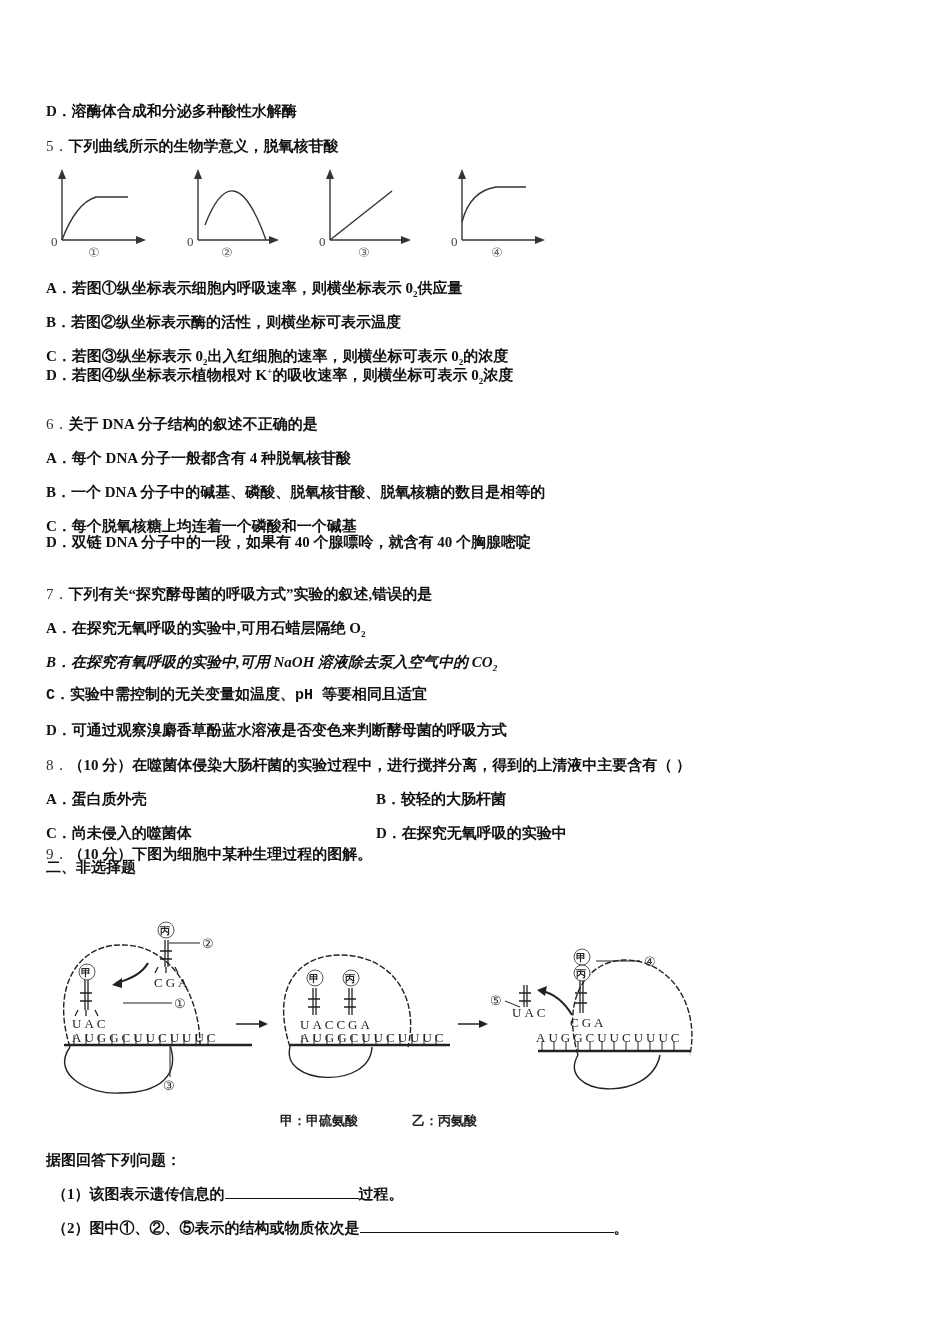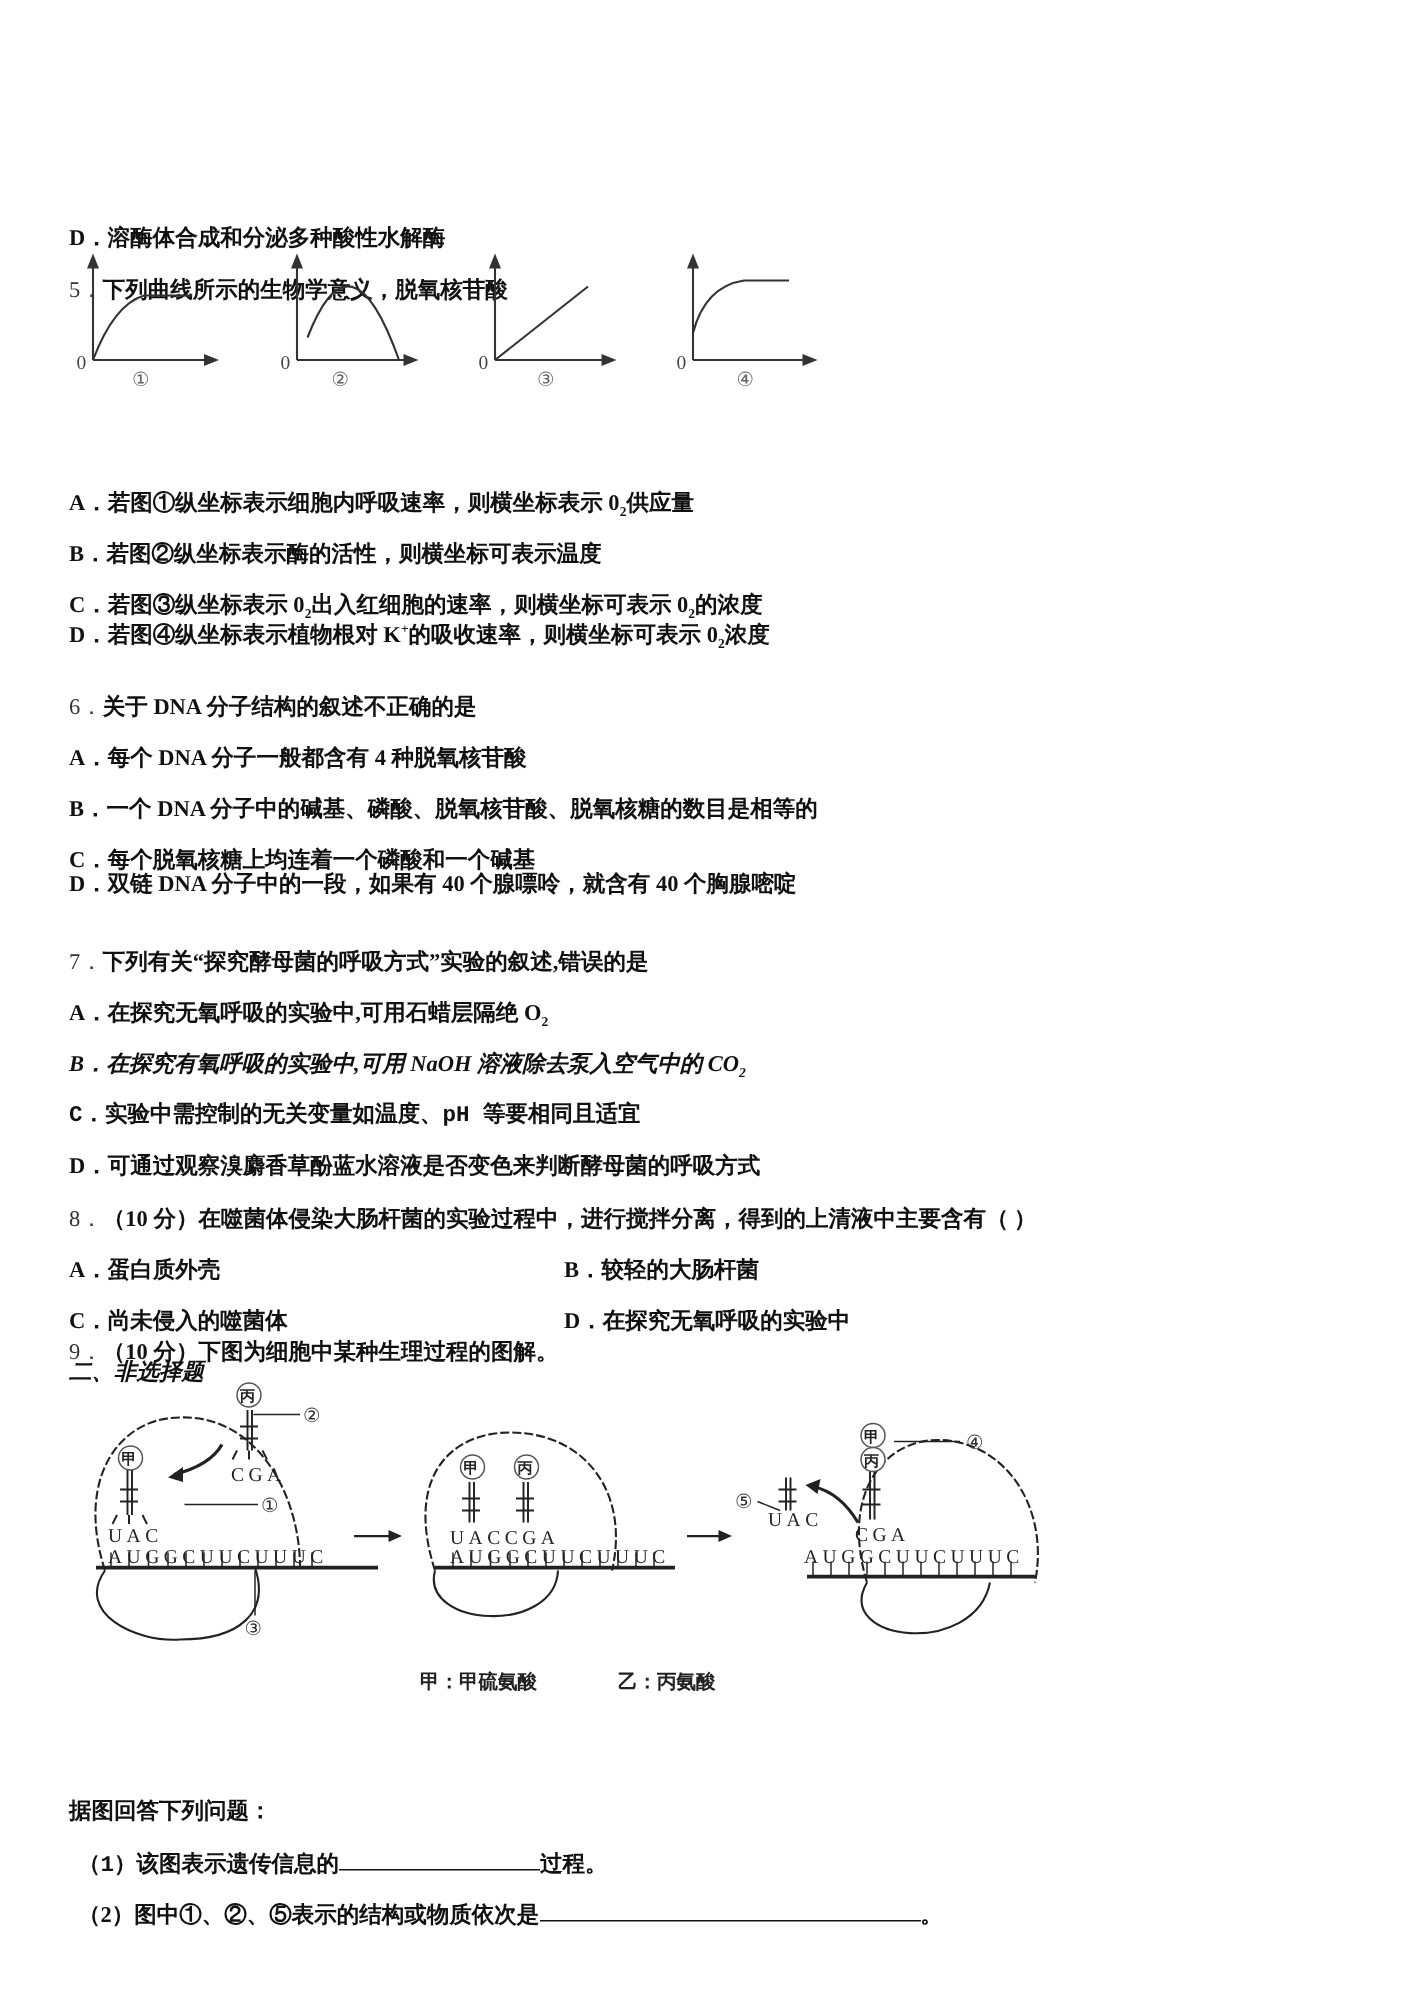--- a/index.html
+++ b/index.html
@@ -1,18 +1,18 @@
 <!DOCTYPE html>
 <html><head>
 <meta charset="utf-8">
 <style>
   html, body { margin: 0; padding: 0; background: #ffffff; }
   body { width: 950px; height: 1344px; position: relative; overflow: hidden;
          font-family: "Liberation Serif", "DejaVu Serif", serif; color: #111; }
-  .line { position: absolute; left: 46px; font-size: 15px; line-height: 20px; white-space: nowrap; margin-top: 48px; }
+  .line { position: absolute; left: 46px; font-size: 15px; line-height: 20px; white-space: nowrap; }
   .b { font-weight: bold; }
   .qnum { font-weight: normal; color: #333; }
   sub, sup { font-size: 9px; }
   .svgwrap { position: absolute; }
   .blank { display: inline-block; border-bottom: 1.2px solid #111; height: 14px; vertical-align: baseline; }
 </style>
 </head>
 <body>
 
 <div class="line b" style="top:101px;">D．溶酶体合成和分泌多种酸性水解酶</div>
@@ -98,21 +98,21 @@
 <div class="line b" style="top:720px;">D．可通过观察溴麝香草酚蓝水溶液是否变色来判断酵母菌的呼吸方式</div>
 
 <div class="line" style="top:755px;">
   <span class="qnum">8．</span><span class="b">（10 分）在噬菌体侵染大肠杆菌的实验过程中，进行搅拌分离，得到的上清液中主要含有（ ）</span>
 </div>
 <div class="line b" style="top:789px;">A．蛋白质外壳</div>
 <div class="line b" style="top:789px; left:376px;">B．较轻的大肠杆菌</div>
 <div class="line b" style="top:823px;">C．尚未侵入的噬菌体</div>
 <div class="line b" style="top:823px; left:376px;">D．在探究无氧呼吸的实验中</div>
 
-<div class="line b" style="top:857px;font-style:italic;">二、非选择题</div>
+<div class="line b" style="top:857px;">二、非选择题</div>
 
 <div class="line" style="top:844px;">
   <span class="qnum">9．</span><span class="b">（10 分）下图为细胞中某种生理过程的图解。</span>
 </div>
 
 <div class="svgwrap" style="left:50px; top:915px;">
   <svg width="650" height="220" viewBox="0 0 650 220" xmlns="http://www.w3.org/2000/svg" font-family="Liberation Serif, serif">
 
     <g fill="none" stroke="#222" stroke-width="1.4">
       <path d="M20 132 C0 70 30 30 70 30 C120 28 150 80 150 130" stroke-dasharray="6 2"></path>
@@ -241,18 +241,18 @@
     <line x1="455" y1="86" x2="470" y2="92" stroke="#222"></line>
     <path d="M522 100 Q510 80 492 76" fill="none" stroke="#222" stroke-width="2"></path>
     <polygon points="487,75 497,71 495,81" fill="#222"></polygon>
 
     <text x="230" y="210" font-size="13" fill="#222" font-family="DejaVu Sans, sans-serif" font-weight="bold">甲：甲硫氨酸</text>
     <text x="362" y="210" font-size="13" fill="#222" font-family="DejaVu Sans, sans-serif" font-weight="bold">乙：丙氨酸</text>
   </svg>
 </div>
 
 <div class="line b" style="top:1150px;">据图回答下列问题：</div>
-<div class="line b" style="top:1184px; left:52px;font-family:Liberation Mono, monospace;">
+<div class="line b" style="top:1184px; left:52px;">
   <span>（1）该图表示遗传信息的</span><span class="blank" style="width:134px;"></span><span>过程。</span>
 </div>
 <div class="line b" style="top:1218px; left:52px;">
   <span>（2）图中①、②、⑤表示的结构或物质依次是</span><span class="blank" style="width:254px;"></span><span>。</span>
 </div>
 
 </body></html>

